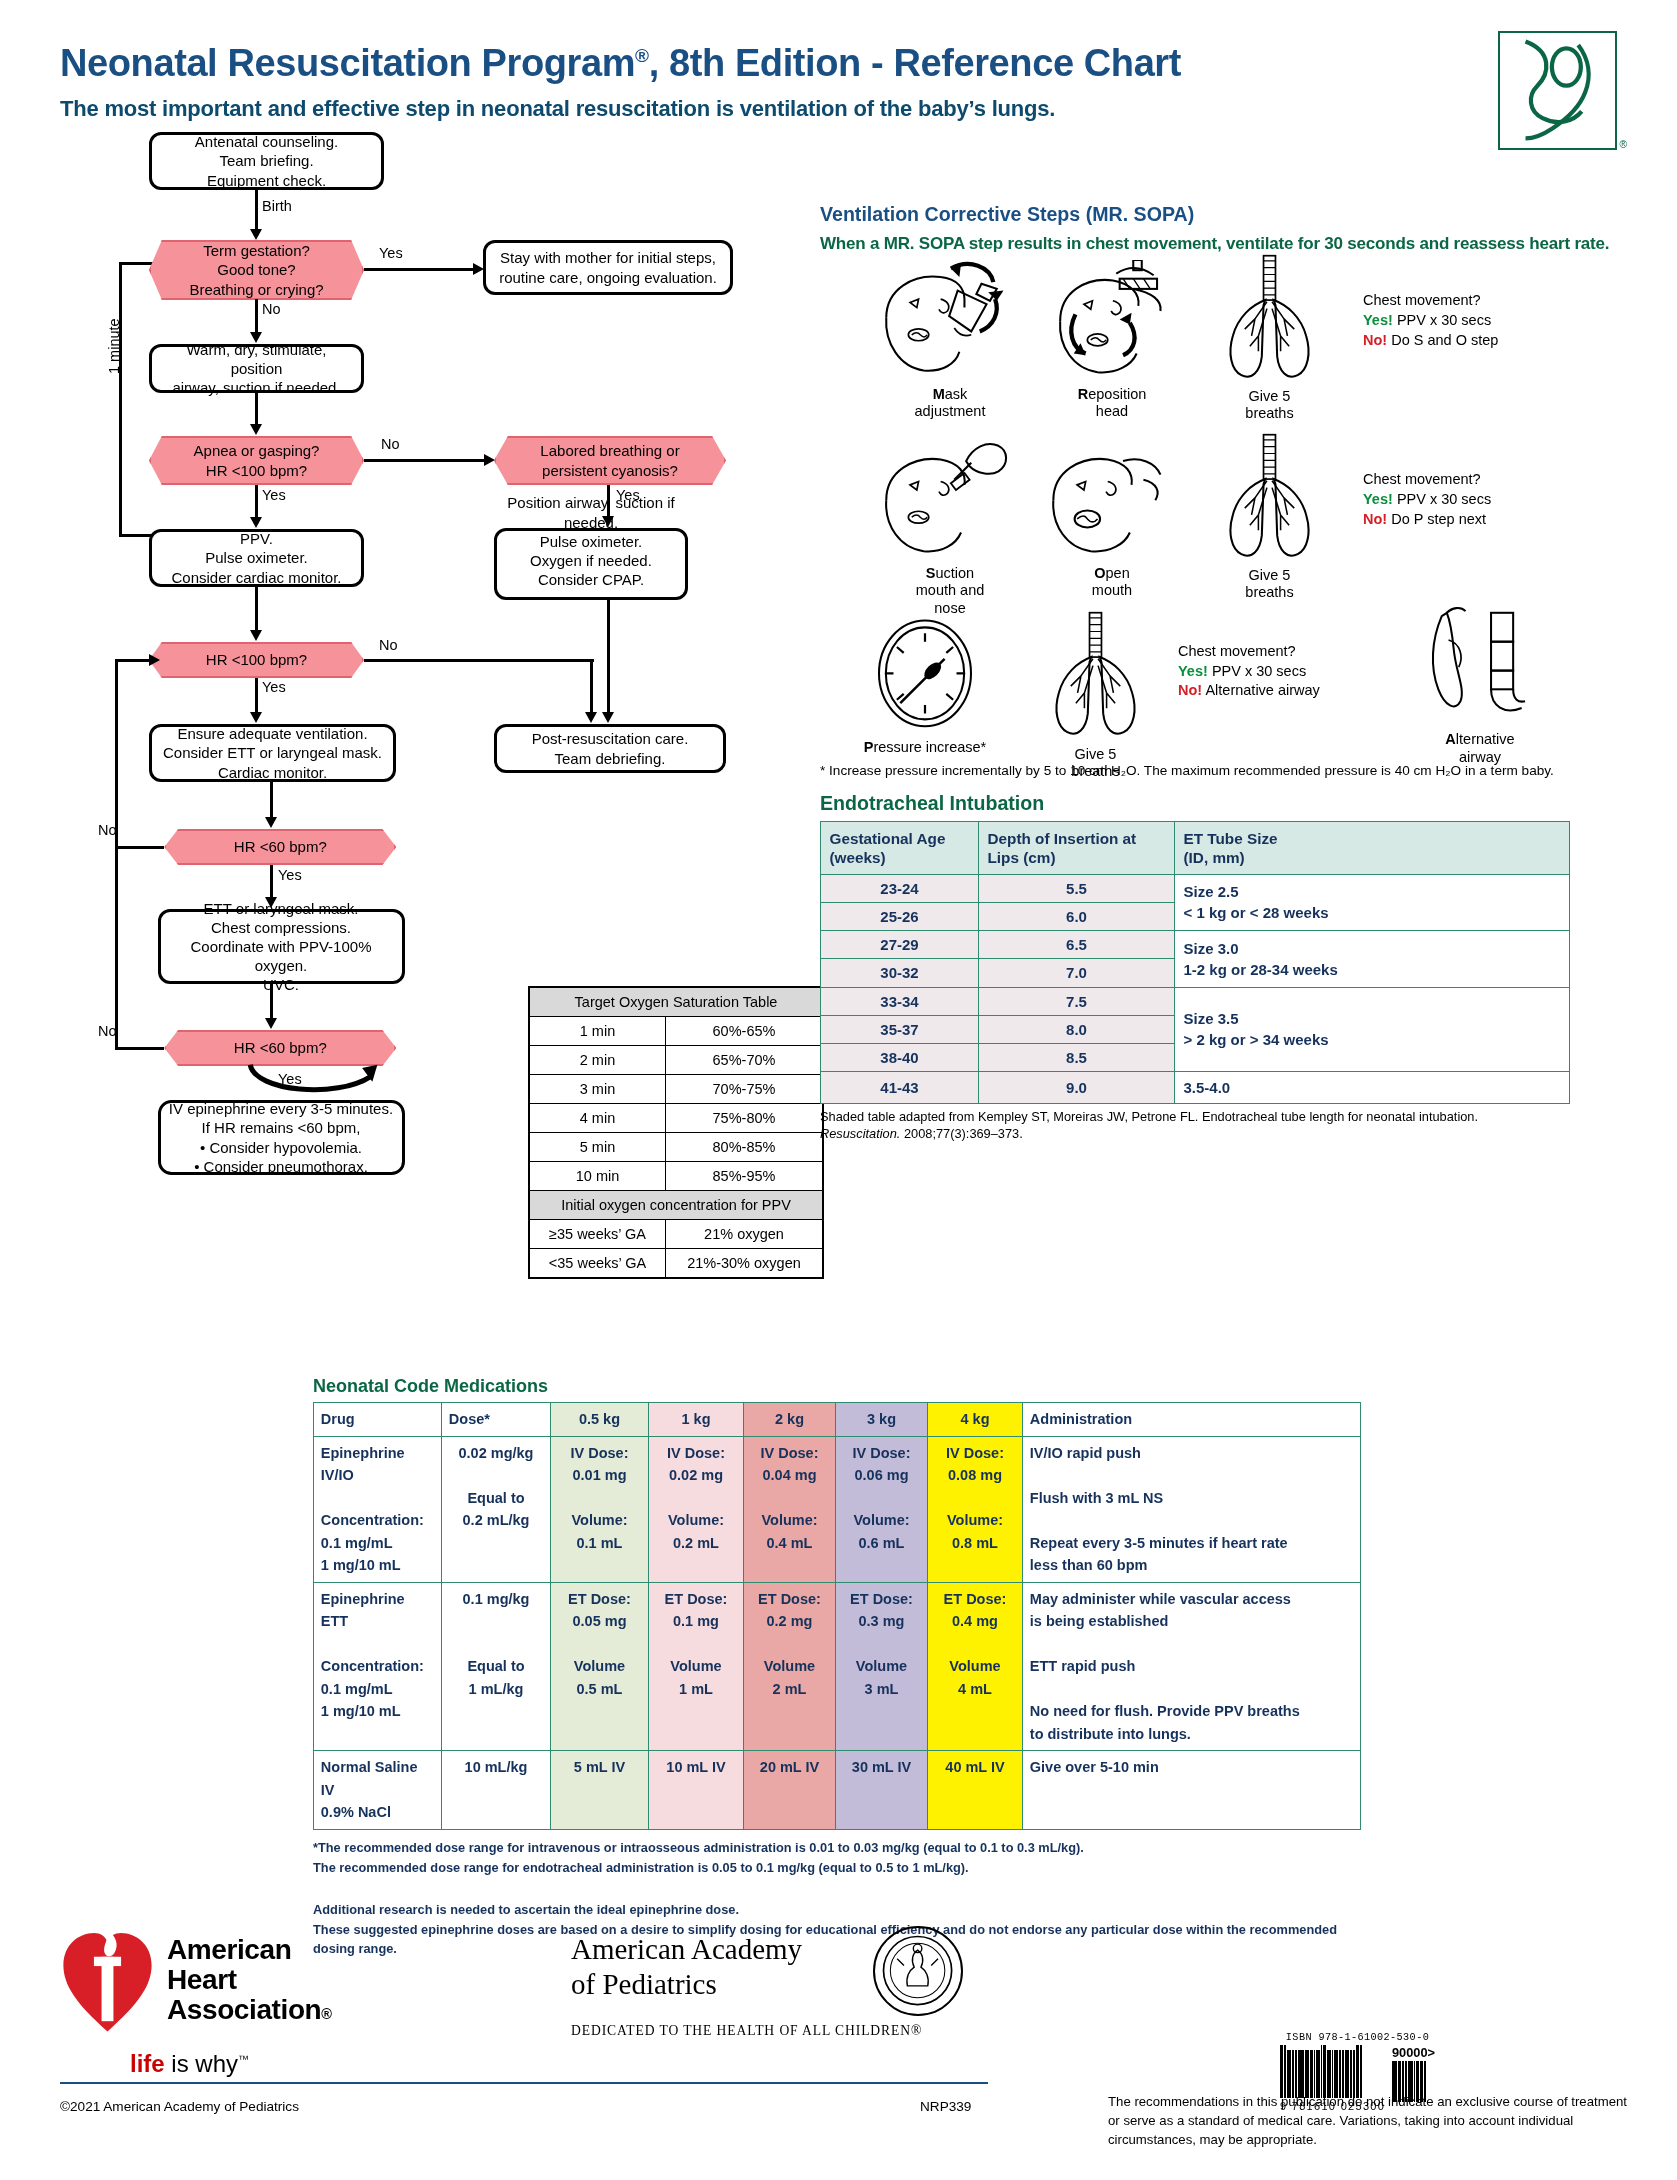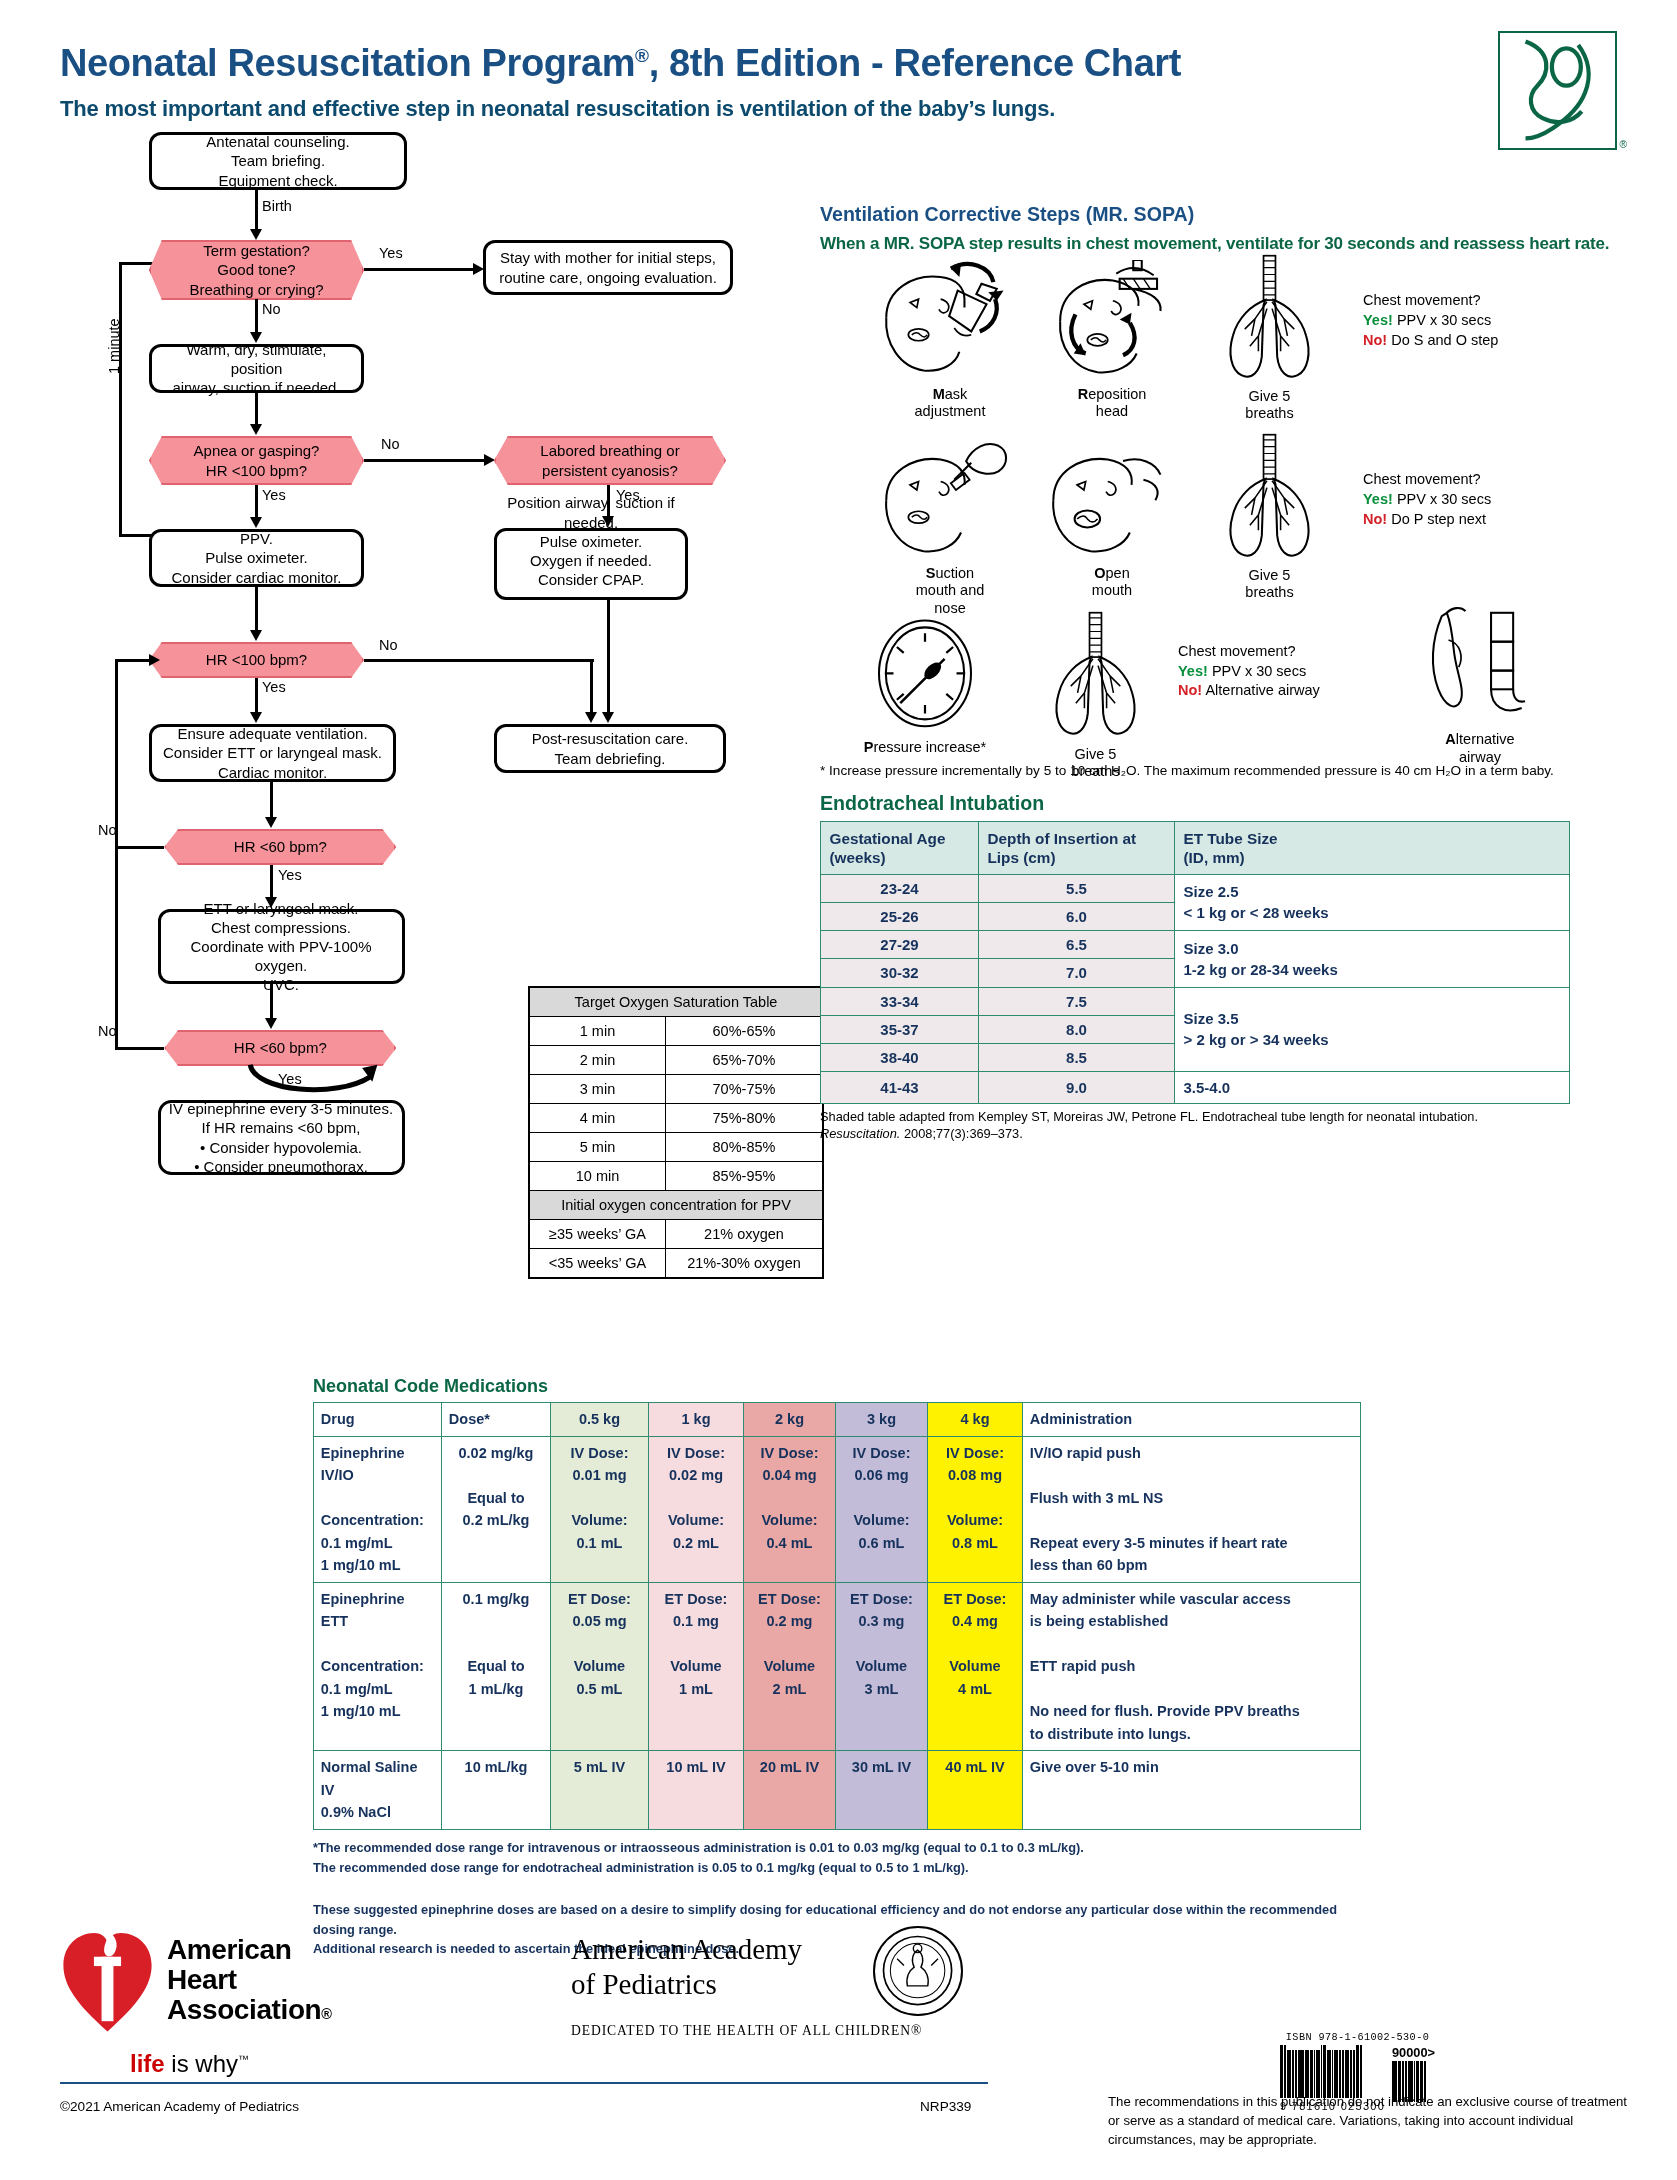--- a/index.html
+++ b/index.html
@@ -150,21 +150,21 @@
   </div>
 
   <div class="flow">
 
     <div class="minute-lbl" style="left:-43px; top:170px;">1 minute</div>
 
     <div class="vline" style="left:-30px; top:58px; height:273px;"></div>
     <div class="hline" style="left:-30px; top:58px; width:51px;"></div>
     <div class="hline" style="left:-30px; top:330px; width:58px;"></div>
 
-    <div class="fbox" style="left:0px; top:-72px; width:258px; height:58px;">
+    <div class="fbox" style="left:0px; top:-72px; width:235px; height:58px;">
       <span style="white-space:pre-line">Antenatal counseling.
 Team briefing.
 Equipment check.</span>
     </div>
     <div class="vline" style="left:106px; top:-14.5px; height:41px;"></div>
     <div class="arrow-d" style="left:101px; top:25px;"></div>
     <div class="flabel" style="left:113px; top:-6px;">Birth</div>
 
     <div class="fhex" style="left:0px; top:36px; width:215px; height:60px;">
       <span style="white-space:pre-line">Term gestation?
@@ -703,22 +703,22 @@
         <td class="ctr c4">40 mL IV</td>
         <td class="lft">Give over 5-10 min</td>
       </tr>
     </tbody>
       </table>
     <div class="meds-foot">
       <div>*The recommended dose range for intravenous or intraosseous administration is 0.01 to 0.03 mg/kg (equal to 0.1 to 0.3 mL/kg).</div>
       <div>The recommended dose range for endotracheal administration is 0.05 to 0.1 mg/kg (equal to 0.5 to 1 mL/kg).</div>
     </div>
     <div class="meds-foot2">
+      <div>Additional research is needed to ascertain the ideal epinephrine dose.</div>
       <div>These suggested epinephrine doses are based on a desire to simplify dosing for educational efficiency and do not endorse any particular dose within the recommended dosing range.</div>
-      <div>Additional research is needed to ascertain the ideal epinephrine dose.</div>
     </div>
   </div>
 
   <div class="footer">
     <div class="aha">
       <div style="display:flex; align-items:center;">
         <svg width="95" height="109" viewBox="0 0 112 128">
           <path d="M56 124 C20 92, 4 70, 4 46 C4 22, 22 8, 40 8 C48 8, 53 12, 56 18 C59 12, 64 8, 72 8 C90 8, 108 22, 108 46 C108 70, 92 92, 56 124 Z" fill="#d81e27"></path>
           <rect x="49" y="36" width="14" height="76" fill="#fff"></rect>
           <rect x="40" y="36" width="32" height="11" fill="#fff"></rect>

